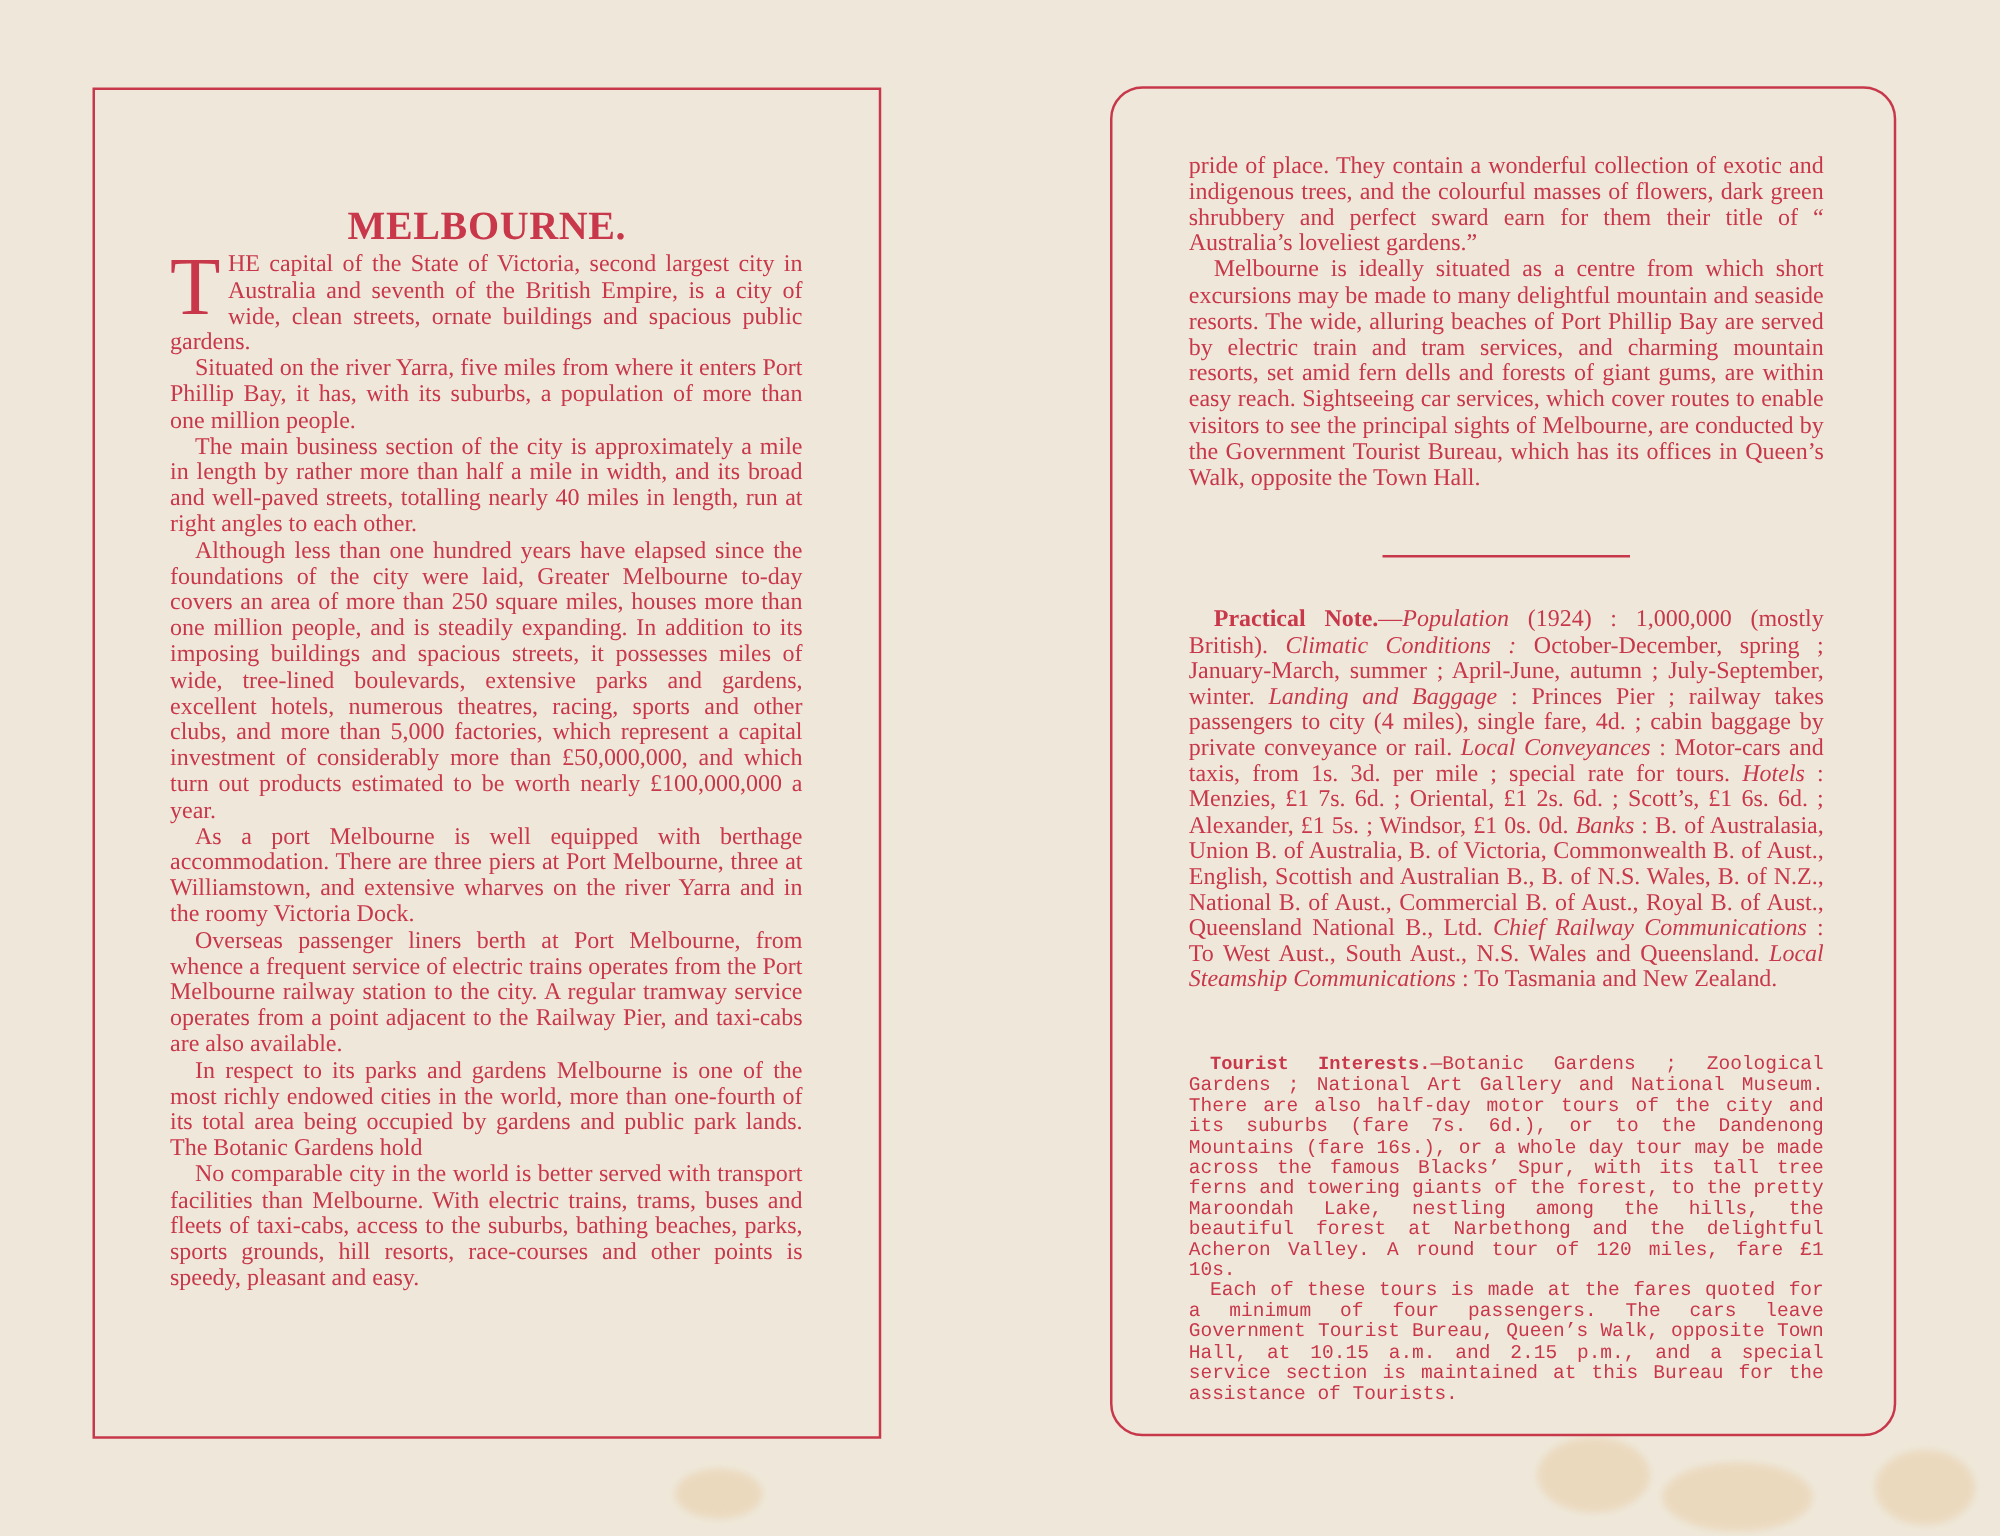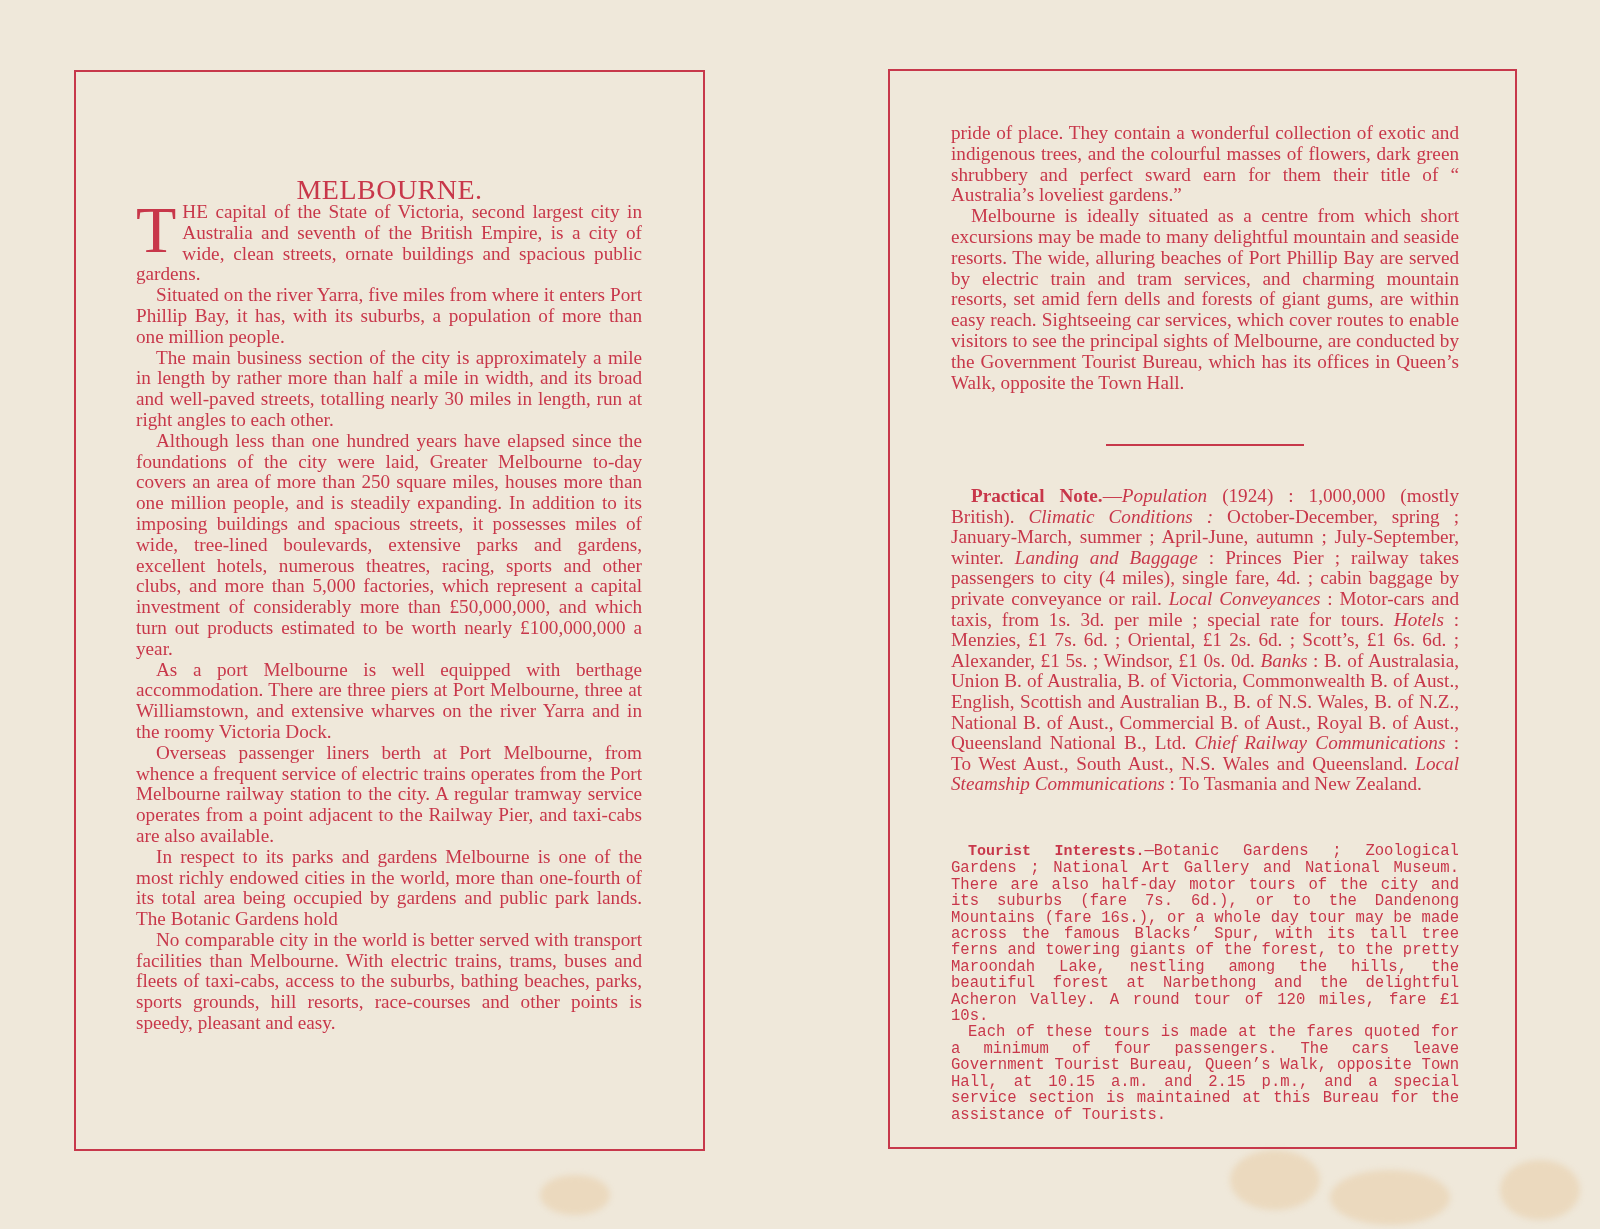--- a/index.html
+++ b/index.html
@@ -15,39 +15,39 @@
     background: rgba(226, 180, 120, 0.28);
     filter: blur(3px);
   }
   .page {
     position: absolute;
     border: 2px solid #c7384b;
     box-sizing: border-box;
     color: #c8374a;
   }
   #page-left  { left: 74px;  top: 70px; width: 631px; height: 1081px; }
-  #page-right { left: 888px; top: 69px; width: 629px; height: 1080px; }
+  #page-right { left: 888px; top: 69px; width: 629px; height: 1080px; border-radius: 26px; }
 
   .col {
     position: absolute;
     font-size: 19.2px;
     line-height: 20.8px;
     text-align: justify;
     text-align-last: auto;
     hyphens: manual;
   }
   #page-left .col  { left: 60px; top: 130px; width: 506px; }
   #page-right .col { left: 61px; top: 52px;  width: 508px; }
 
   .title {
     position: absolute; left: 0; right: 0; top: 90px;
     text-align: center;
-    font-size: 28px; letter-spacing: 0.5px;
+    font-size: 32px; letter-spacing: 0.5px;
     color: #c8374a;
-    margin: 12px; font-weight: normal;
+    margin: 0; font-weight: bold;
   }
   p { margin: 0; text-indent: 20px; }
   p.first { text-indent: 0; }
   p.noindent { text-indent: 0; }
   .dropcap {
     float: left;
     font-size: 66px; line-height: 52px;
     margin: 2px 6px -4px 0;
     color: #c8374a;
     font-family: "Liberation Serif", serif;
@@ -73,21 +73,21 @@
 <div class="stain" style="left:1230px;top:1150px;width:90px;height:60px;"></div>
 <div class="stain" style="left:1330px;top:1170px;width:120px;height:55px;"></div>
 <div class="stain" style="left:540px;top:1175px;width:70px;height:40px;"></div>
 <div class="stain" style="left:1500px;top:1160px;width:80px;height:60px;"></div>
 
 <div id="page-left" class="page">
   <h1 class="title">MELBOURNE.</h1>
   <div class="col">
     <p class="first"><span class="dropcap">T</span><span>HE capital of the State of Victoria, second largest city in Australia and seventh of the British Empire, is a city of wide, clean streets, ornate buildings and spacious public gardens.</span></p>
     <p>Situated on the river Yarra, five miles from where it enters Port Phillip Bay, it has, with its suburbs, a popula­tion of more than one million people.</p>
-    <p>The main business section of the city is approximately a mile in length by rather more than half a mile in width, and its broad and well-paved streets, totalling nearly 30 miles in length, run at right angles to each other.</p>
+    <p>The main business section of the city is approximately a mile in length by rather more than half a mile in width, and its broad and well-paved streets, totalling nearly 40 miles in length, run at right angles to each other.</p>
     <p>Although less than one hundred years have elapsed since the foundations of the city were laid, Greater Melbourne to-day covers an area of more than 250 square miles, houses more than one million people, and is steadily expanding.  In addition to its imposing buildings and spacious streets, it possesses miles of wide, tree-lined boulevards, extensive parks and gardens, excellent hotels, numerous theatres, racing, sports and other clubs, and more than 5,000 factories, which represent a capital invest­ment of considerably more than £50,000,000, and which turn out products estimated to be worth nearly £100,000,000 a year.</p>
     <p>As a port Melbourne is well equipped with berthage accommodation.  There are three piers at Port Mel­bourne, three at Williamstown, and extensive wharves on the river Yarra and in the roomy Victoria Dock.</p>
     <p>Overseas passenger liners berth at Port Melbourne, from whence a frequent service of electric trains operates from the Port Melbourne railway station to the city. A regular tramway service operates from a point adjacent to the Railway Pier, and taxi-cabs are also available.</p>
     <p>In respect to its parks and gardens Melbourne is one of the most richly endowed cities in the world, more than one-fourth of its total area being occupied by gar­dens and public park lands.  The Botanic Gardens hold</p>
     <p>No comparable city in the world is better served with transport facilities than Melbourne.  With electric trains, trams, buses and fleets of taxi-cabs, access to the suburbs, bathing beaches, parks, sports grounds, hill resorts, race-courses and other points is speedy, pleasant and easy.</p>
   </div>
 </div>
 
 <div id="page-right" class="page">
   <div class="col">

